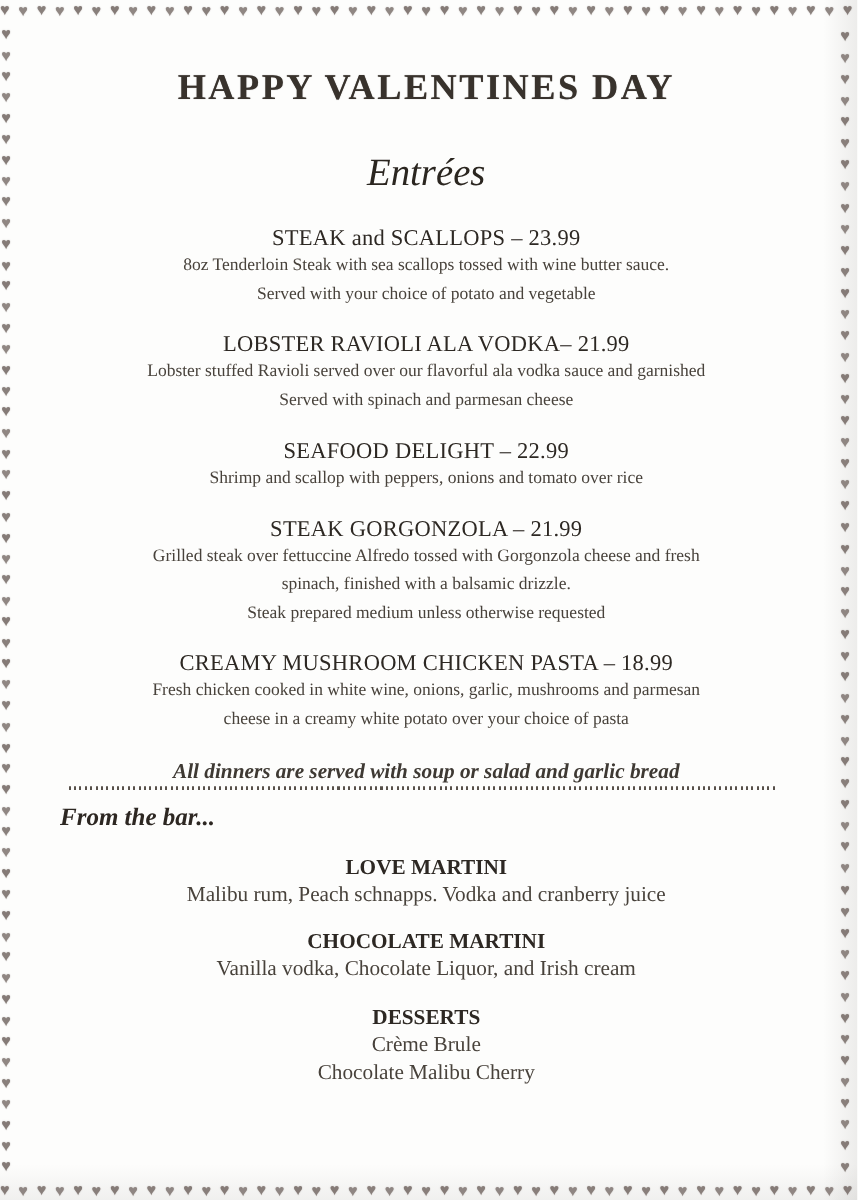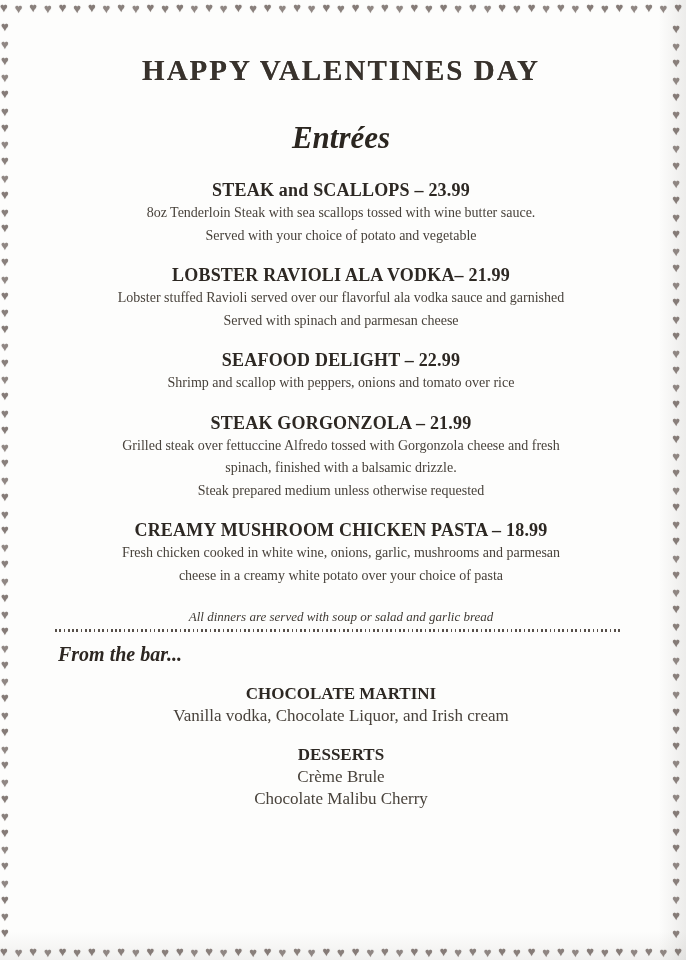--- a/index.html
+++ b/index.html
@@ -40,60 +40,60 @@
     font-weight: 700;
     letter-spacing: 2px;
     color: #38322c;
     text-shadow: 0 0 0.6px rgba(56,50,44,0.7);
   }
 
   .entrees-heading {
     margin: 30px 0 0 0;
     font-size: 31px;
     line-height: 39px;
-    font-weight: 700;
+    font-weight: 400;
     font-style: italic;
     color: #2b2620;
   }
 
   .item { margin: 0 0 17px 0; }
   .item:first-of-type { margin-top: 22px; }
   .item h3 {
     margin: 0;
     font-size: 18px;
     line-height: 23px;
-    font-weight: 700;
+    font-weight: 400;
     color: #2d2823;
     letter-spacing: 0.2px;
   }
   .item p {
     margin: 0;
     font-size: 14px;
     line-height: 22.5px;
     color: #48423b;
   }
 
   .note {
     margin: 22px 0 0 0;
-    font-size: 13px;
+    font-size: 17px;
     line-height: 16px;
-    font-weight: 400;
+    font-weight: 700;
     font-style: italic;
     color: #3e3933;
   }
 
   .dotted {
     margin: 4px 0 0 31px;
     width: 567px;
     height: 3px;
     background: repeating-linear-gradient(to right, #57504a 0 1.6px, transparent 1.6px 4.3px);
   }
 
   .bar-heading {
-    margin: 9px 0 0 34px;
+    margin: 9px 0 0 24px;
     text-align: left;
     font-size: 20px;
     line-height: 27px;
     font-weight: 700;
     font-style: italic;
     color: #2d2722;
   }
 
   .bar-item { margin: 15px 0 0 0; }
   .bar-item h3, .desserts h3 {
@@ -364,20 +364,24 @@
       <p>Fresh chicken cooked in white wine, onions, garlic, mushrooms and parmesan</p>
       <p>cheese in a creamy white potato over your choice of pasta</p>
     </section>
 
     <p class="note">All dinners are served with soup or salad and garlic bread</p>
 
     <div class="dotted"></div>
 
     <h2 class="bar-heading">From the bar...</h2>
 
+    <section class="bar-item">
+      <h3>LOVE MARTINI</h3>
+      <p>Malibu rum, Peach schnapps. Vodka and cranberry juice</p>
+    </section>
 
     <section class="bar-item">
       <h3>CHOCOLATE MARTINI</h3>
       <p>Vanilla vodka, Chocolate Liquor, and Irish cream</p>
     </section>
 
 
     <section class="desserts">
       <h3>DESSERTS</h3>
       <p>Crème Brule</p>

